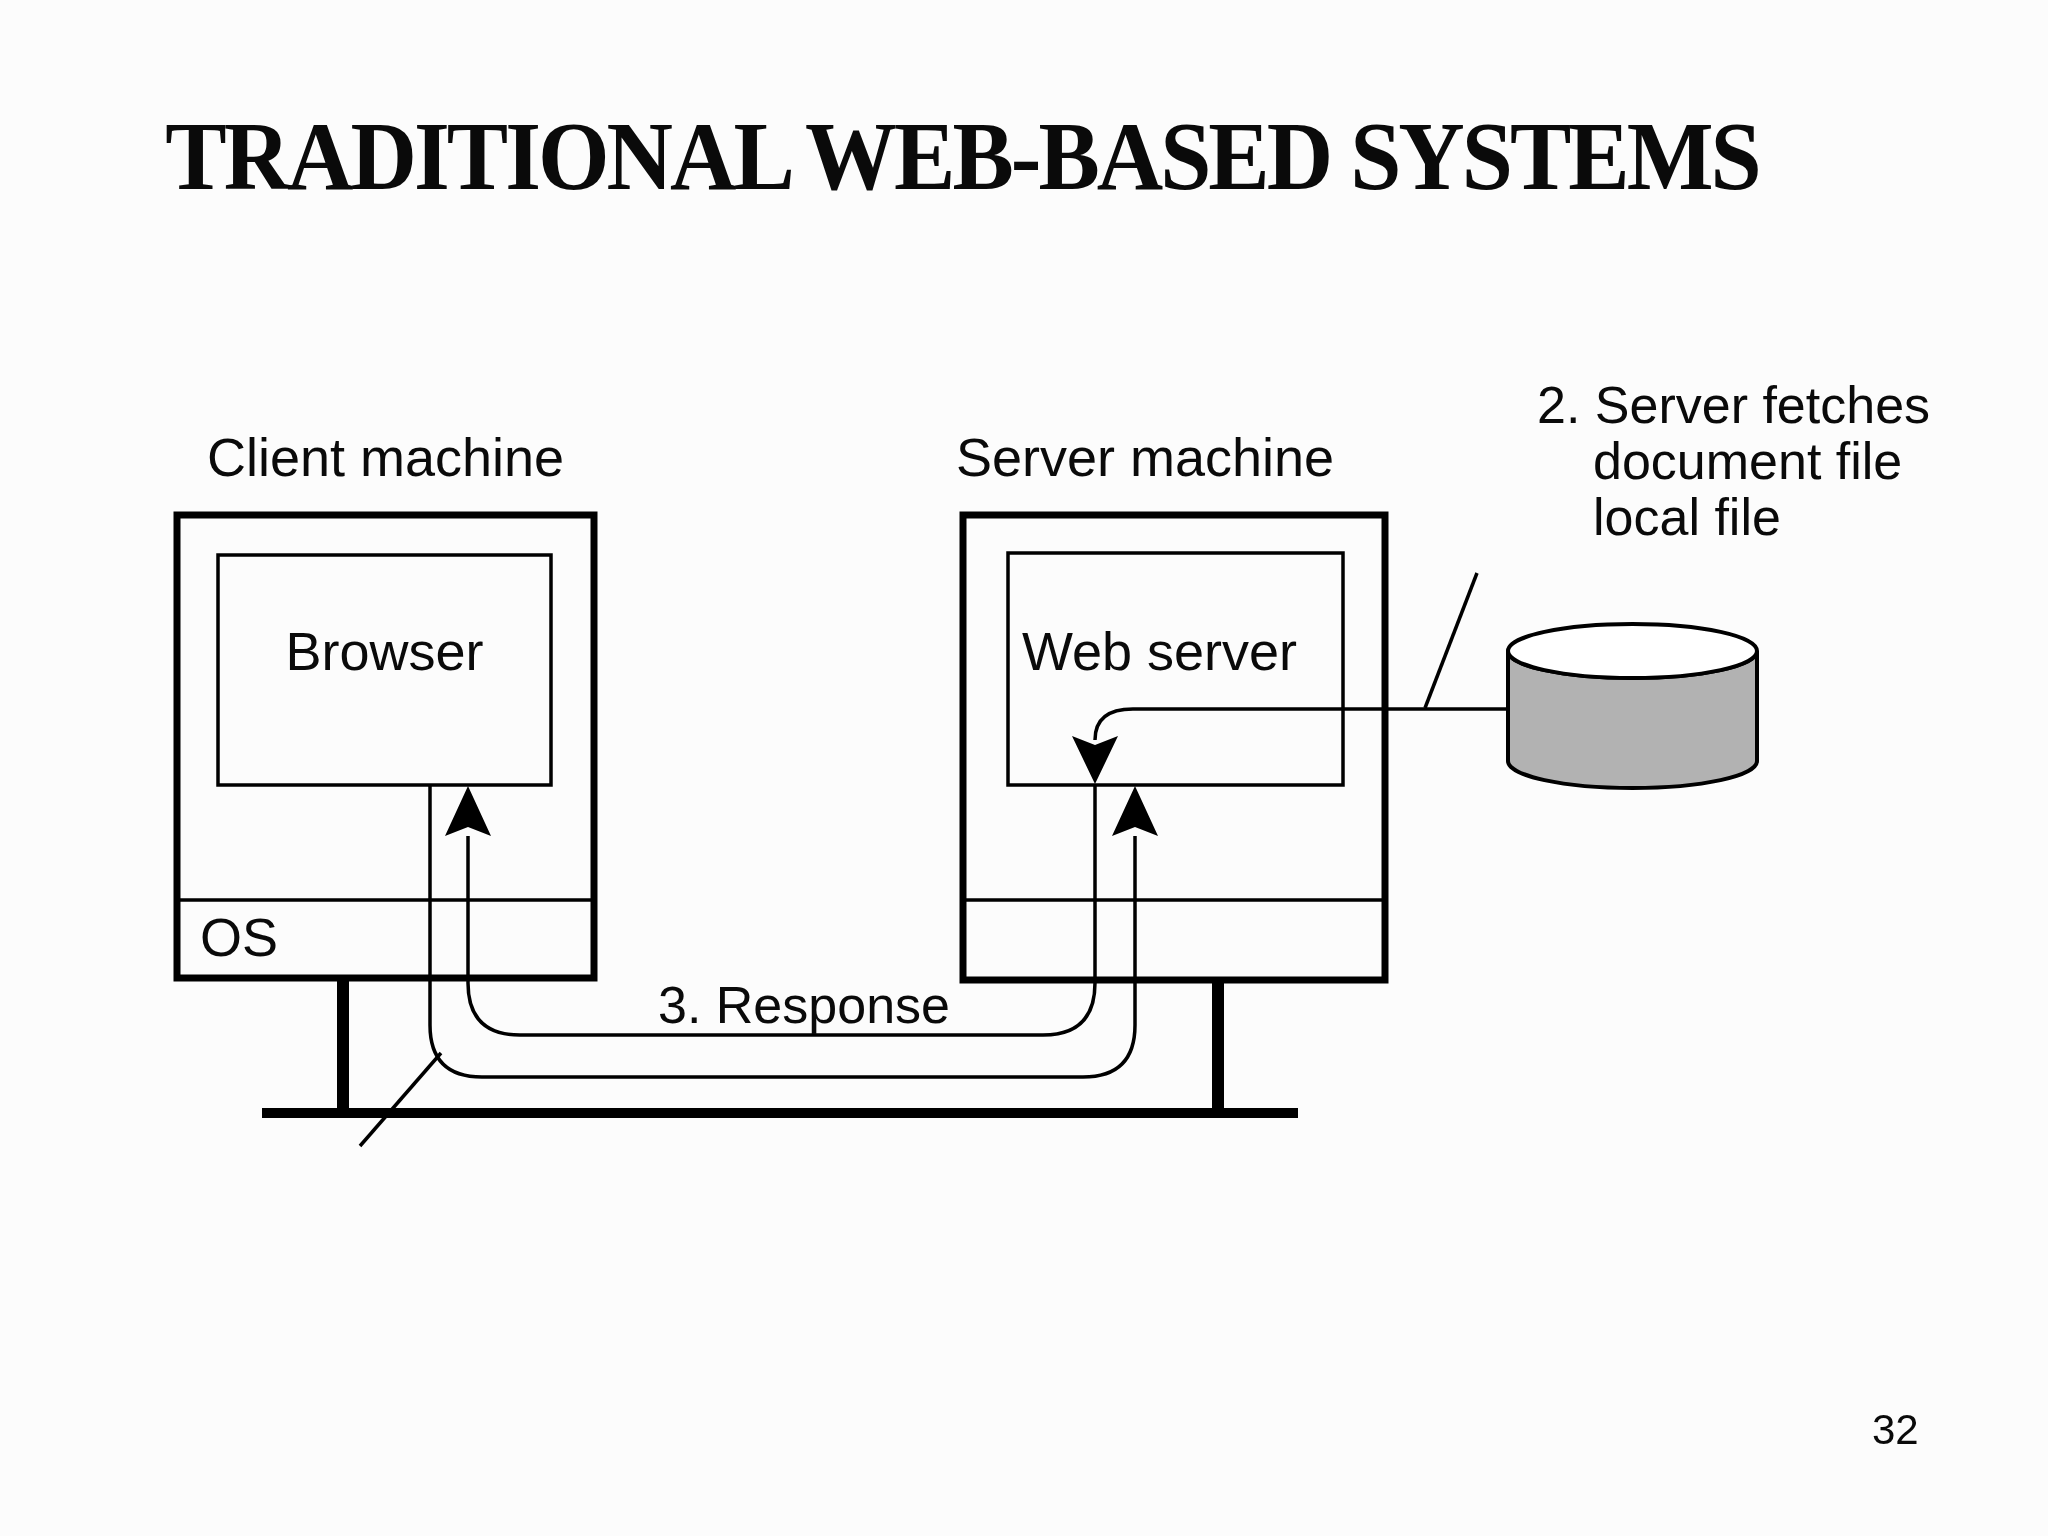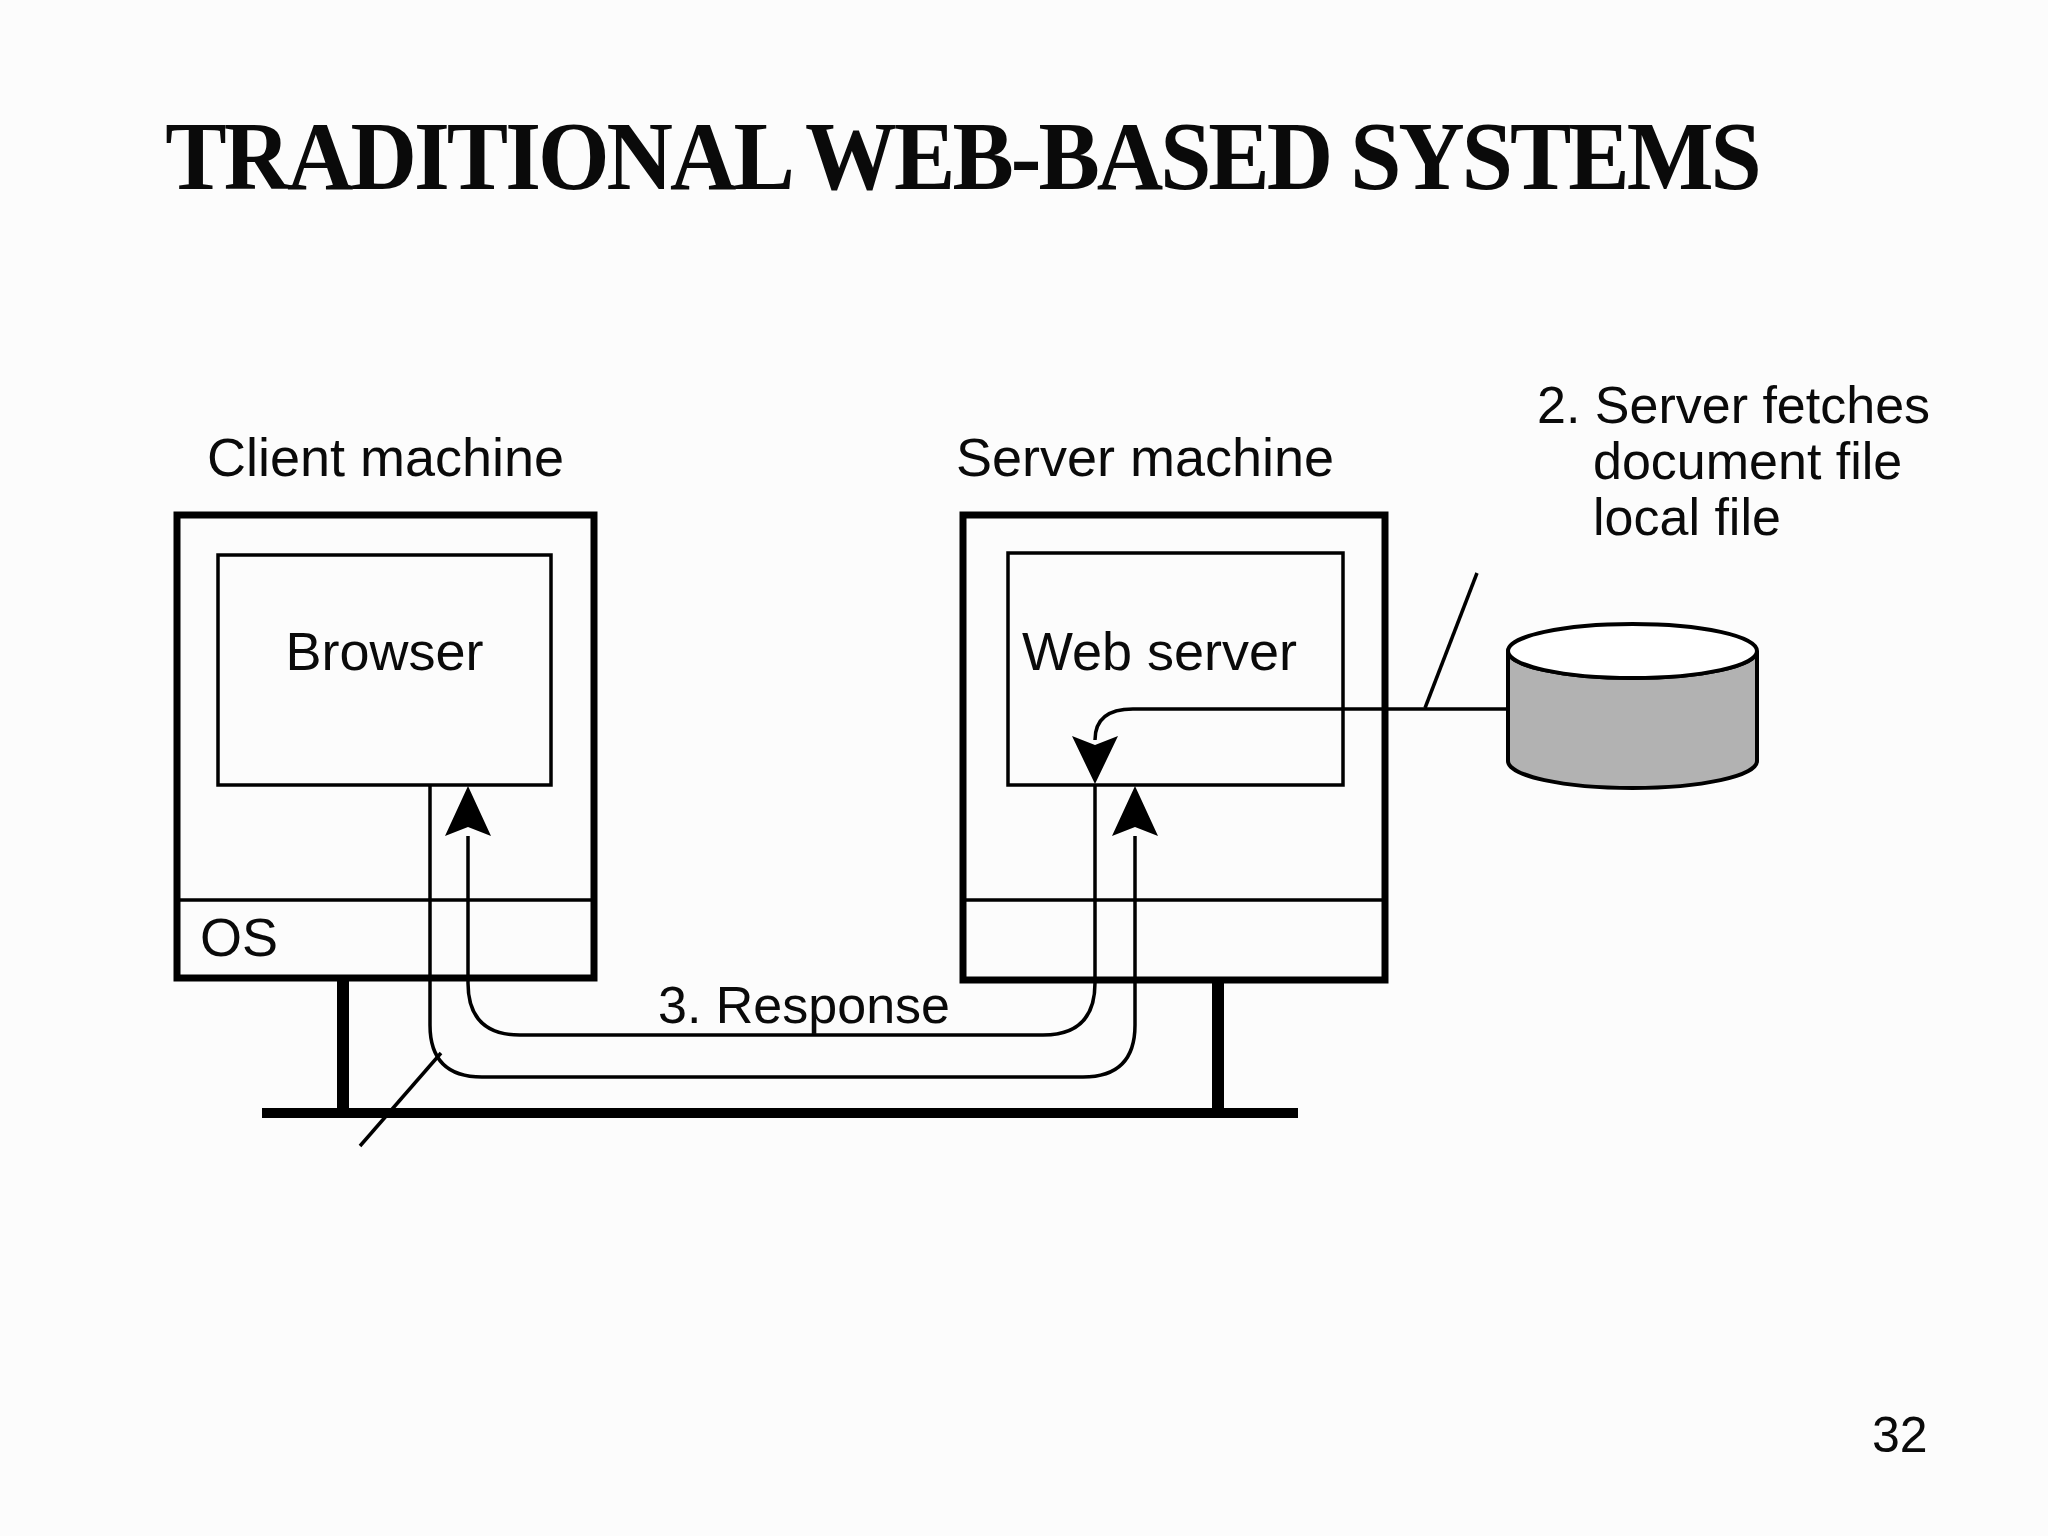--- a/index.html
+++ b/index.html
@@ -46,21 +46,21 @@
   .machine-label-server { left: 930px; top: 428px; width: 430px; text-align: center; }
   .process-label-browser { left: 218px; top: 622px; width: 333px; text-align: center; }
   .process-label-webserver { left: 1008px; top: 622px; width: 303px; text-align: center; }
   .os-label { left: 200px; top: 908px; }
   .step3-label { left: 630px; top: 977px; margin-left: 28px; }
   .step1-label { left: 138px; top: 1142px; }
   .step2-block { left: 1537px; top: 377px; }
   .step2-block .cont { margin-left: 56px; }
   .page-number {
     left: 1872px; top: 1406px;
-    font-size: 50px;
+    font-size: 42px;
   }
   svg.diagram-art { left: 0; top: 0; }
 </style>
 </head>
 <body>
 
 <div class="stage">
 
   <svg class="diagram-art abs" width="2048" height="1536" viewBox="0 0 2048 1536" fill="none" stroke="#000000">
 

